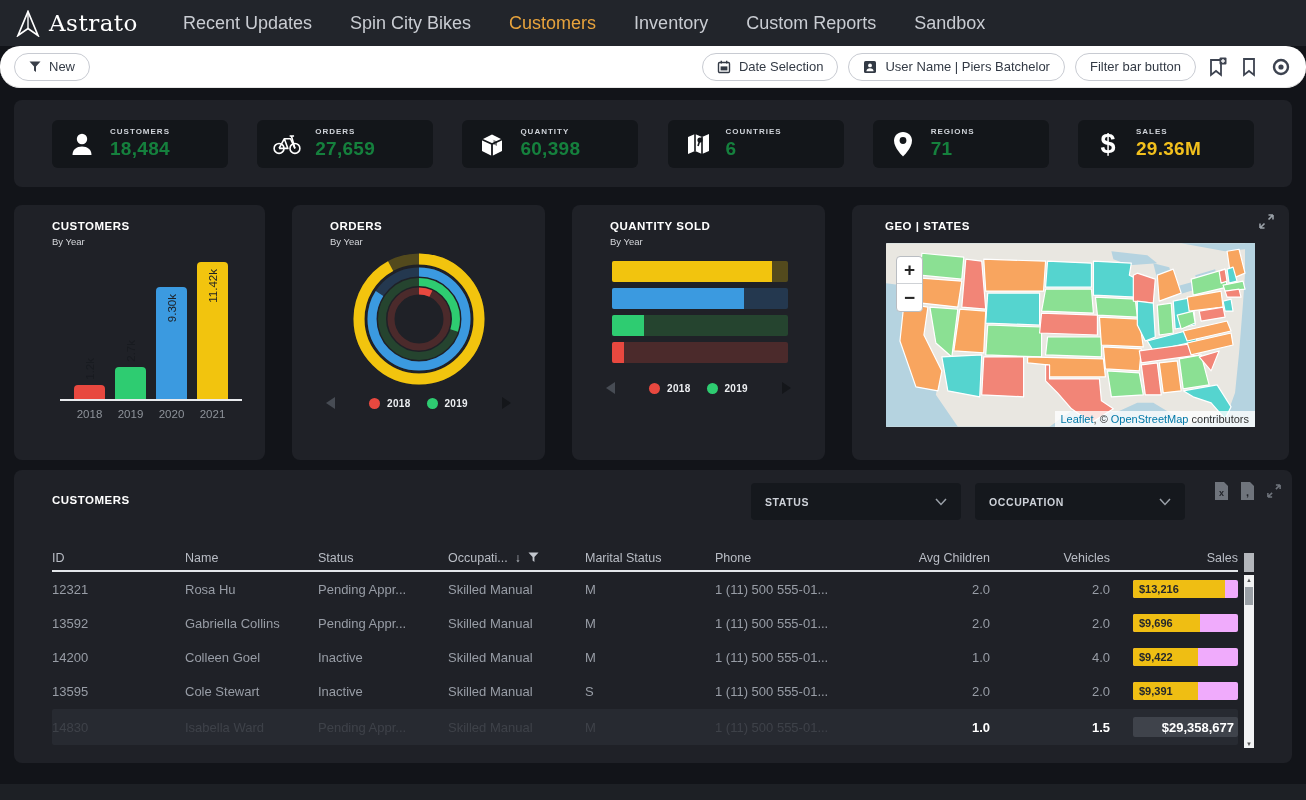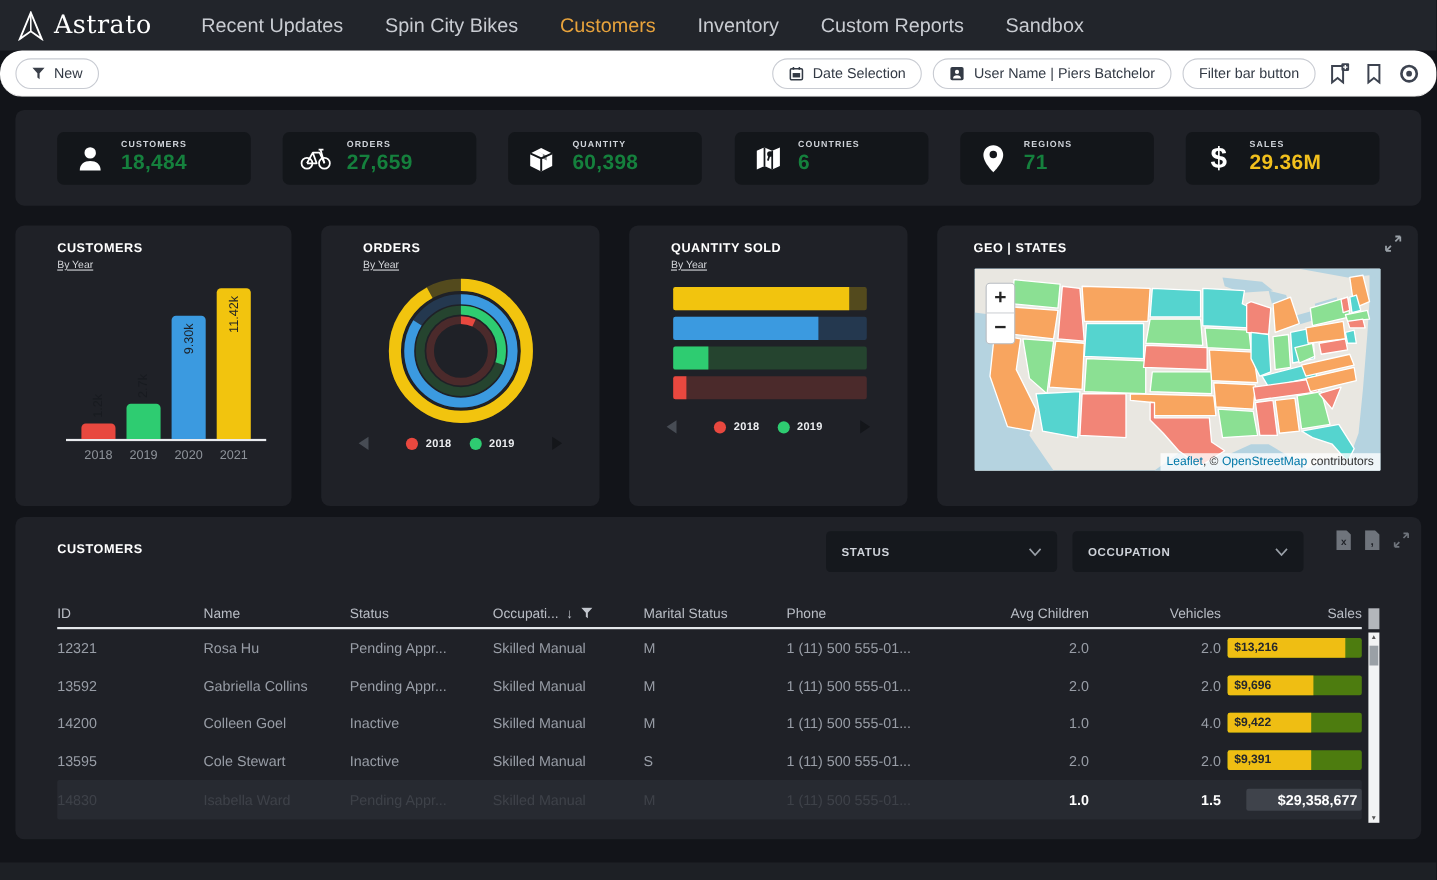--- a/index.html
+++ b/index.html
@@ -23,21 +23,21 @@
   .kpi-panel { position:absolute; left:14px; top:100px; width:1278px; height:87px; background:#1f2127; border-radius:8px; display:flex; align-items:center; justify-content:space-between; padding:0 38px; }
   .kpi-card { background:#13161a; border-radius:6px; width:176px; height:48px; display:flex; align-items:center; gap:13px; padding-left:15px; }
   .kpi-icon { width:30px; display:flex; justify-content:center; }
   .kpi-label { font-size:8px; font-weight:bold; letter-spacing:1px; color:#cfd3d9; margin-bottom:2px; }
   .kpi-value { font-size:19px; font-weight:bold; color:#15803d; letter-spacing:.3px; }
   .kpi-value.sales { color:#f2c01d; }
 
   .charts-row { position:absolute; left:14px; top:205px; display:flex; gap:27px; }
   .panel { background:#1f2127; border-radius:8px; height:255px; overflow:hidden; position:relative; }
   .panel-title { font-size:11.5px; font-weight:bold; color:#fff; letter-spacing:.5px; padding:15px 0 0 38px; }
-  .panel-sub { font-size:9.5px; color:#d6d8dc; padding:4px 0 0 38px;text-decoration:underline; }
+  .panel-sub { font-size:9.5px; color:#d6d8dc; padding:4px 0 0 38px; }
 
   
   .bar-plot { height:146px; margin:8px 0 0 46px; width:182px; display:flex; align-items:flex-end; justify-content:center; gap:10px; border-bottom:2px solid #e9ebee; }
   .bar-col { width:31px; height:100%; position:relative; display:flex; align-items:flex-end; }
   .vbar { width:31px; border-radius:4px 4px 0 0; position:relative; }
   .vbar-label { position:absolute; top:7px; left:50%; transform:translateX(-50%) rotate(180deg); writing-mode:vertical-rl; font-size:11.5px; color:#1d2025; }
   .vbar-label.ghost { top:auto; color:#181b20; }
   .bar-xlabels { margin-left:46px; width:182px; display:flex; gap:10px; justify-content:center; margin-top:7px; }
   .bar-xlabels span { width:31px; text-align:center; color:#8e939a; font-size:11.5px; }
 
@@ -81,21 +81,21 @@
   .tbl-icons .tool-icon { width:17px; height:18px; }
 
   .table-area { position:absolute; left:38px; right:54px; top:75px; }
   .thead, .trow { display:grid; grid-template-columns:133px 133px 130px 137px 130px 150px 125px 120px 1fr; align-items:center; }
   .thead { height:27px; border-bottom:2px solid #e3e6ea; color:#b9bdc5; font-size:12.5px; }
   .th.num, .tcell.num { text-align:right; }
   .th-occ { display:flex; align-items:center; gap:7px; }
   .sort-arrow { font-size:12px; color:#c3c7ce; }
   .trow { height:34px; color:#989da6; font-size:13px; cursor:pointer; }
   .sales-cell { display:flex; justify-content:flex-end; }
-  .sales-bar { width:122px; height:18px; border-radius:2px; background:#4d7c0f; position:relative;text-align:right; }
+  .sales-bar { width:105px; height:18px; border-radius:2px; background:#f0abfc; position:relative;text-align:right; }
   .sales-fill { position:absolute; left:0; top:0; bottom:0; background:#efbe13; border-radius:2px 0 0 2px; }
   .sales-label { position:absolute; left:6px; top:50%; transform:translateY(-50%); font-size:11px; font-weight:bold; color:#24272c; }
   .totals-row { height:36px; background:#272a31; border-radius:2px; margin-top:1px; }
   .totals-row .ghost-cell { opacity:.20; }
   .totals-row .tot { color:#fff; font-weight:bold; }
   .totals-bar { width:105px; height:20px; background:#3f434b; border-radius:2px; position:relative; }
   .totals-bar .tot-label { position:absolute; right:4px; top:50%; transform:translateY(-50%); font-size:13px; font-weight:bold; color:#fff; white-space:nowrap; }
 
   .vscroll { position:absolute; right:38px; top:105px; width:10px; height:173px; background:#f2f3f4; }
   .vscroll .thumb { position:absolute; left:1px; right:1px; top:12px; height:18px; background:#9aa0a6; }

